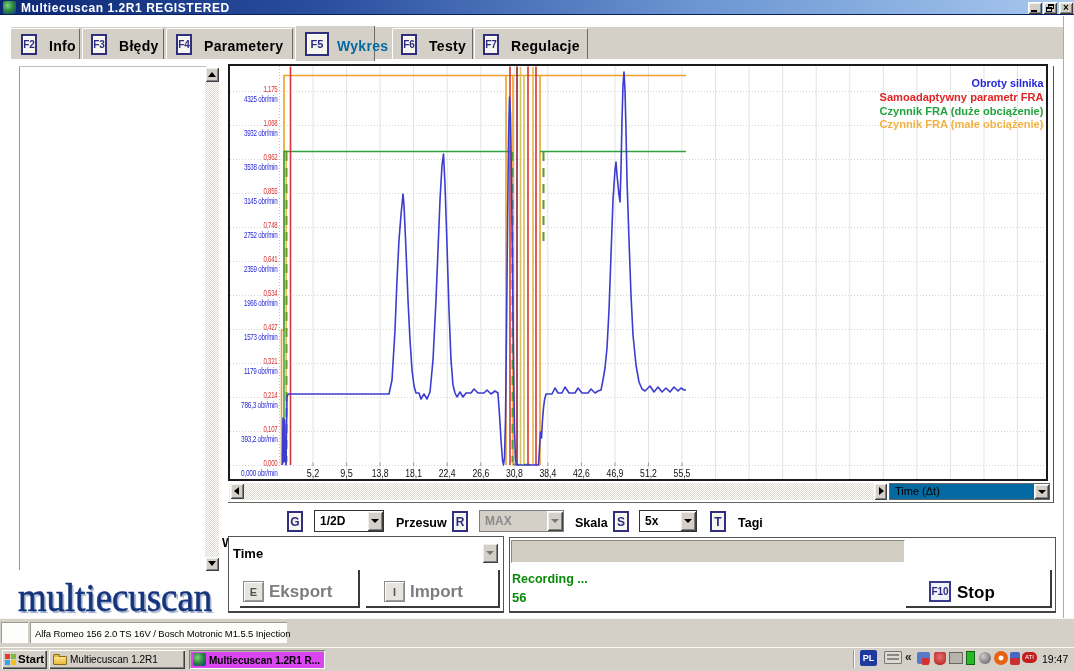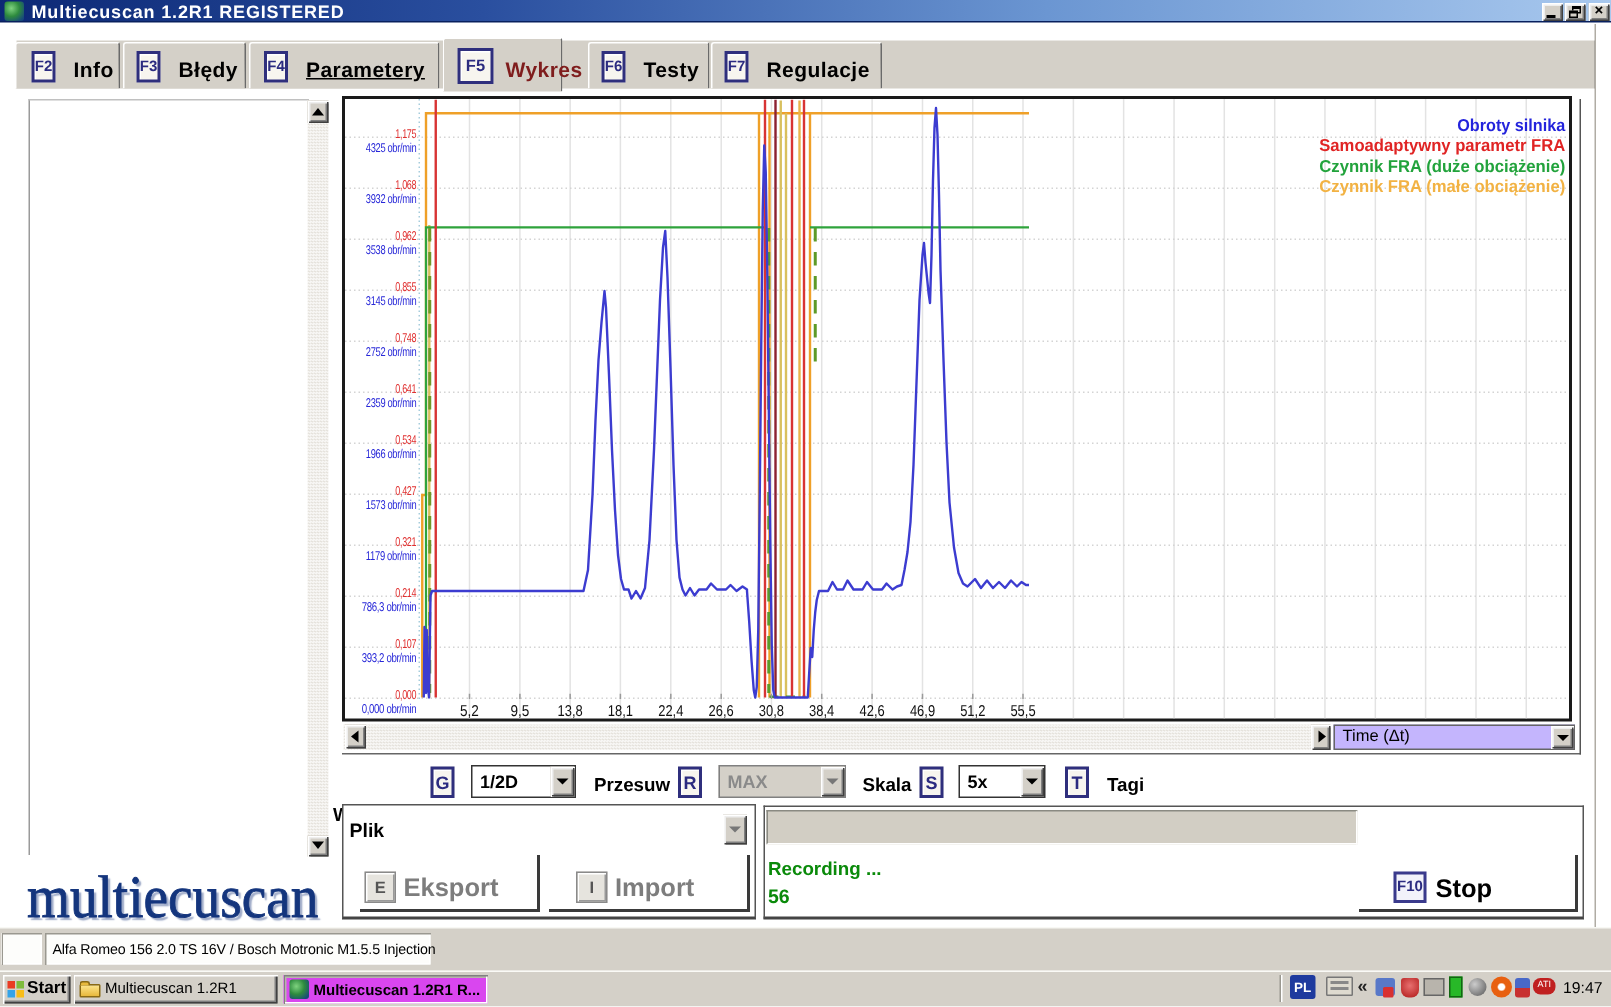--- a/index.html
+++ b/index.html
@@ -35,21 +35,21 @@
 .sbtn{position:absolute;background:#d4d0c8;
   box-shadow:inset 1px 1px 0 #fff,inset -1px -1px 0 #404040,inset 2px 2px 0 #eee,inset -2px -2px 0 #808080;}
 .arr{position:absolute;width:0;height:0;}
 
 #chartbox{left:228px;top:64px;width:820px;height:417px;border:2px solid #1a1a1a;background:#fff;}
 #panline{left:228px;top:502px;width:826px;height:1px;background:#666;}
 #vline2{left:1053px;top:66px;width:1px;height:437px;background:#555;}
 #vline3{left:1063px;top:16px;width:1px;height:602px;background:#b0aca4;}
 
 #hscroll{left:229px;top:483px;width:658px;height:17px;background:#fff;background-image:conic-gradient(#dedad2 0 25%,#fff 0 50%,#dedad2 0 75%,#fff 0);background-size:2px 2px;}
-#timecombo{left:889px;top:483px;width:161px;height:17px;background:#c4b5fd;border:1px solid #666;
+#timecombo{left:889px;top:483px;width:161px;height:17px;background:#0369a1;border:1px solid #666;
   font-size:11px;color:#000;line-height:15px;padding-left:5px;}
 .combobtn{position:absolute;background:#d4d0c8;
   box-shadow:inset 1px 1px 0 #fff,inset -1px -1px 0 #404040,inset 2px 2px 0 #eee,inset -2px -2px 0 #808080;}
 
 .ctl-label{position:absolute;font-weight:bold;font-size:12.5px;color:#000;}
 .combo{position:absolute;height:22px;background:#fff;border:1px solid #333;font-size:12px;font-weight:bold;
   line-height:20px;padding-left:5px;color:#000;}
 .combo.disabled{background:#d4d0c8;color:#8a8a8a;border:1px solid #808080;}
 
 .gbox{position:absolute;background:#fff;border:1px solid #555;border-bottom:2px solid #444;}
@@ -94,25 +94,25 @@
     <div class="tab" style="left:0px;width:70px;">
       <div class="keyicon" style="left:10px;top:5px;font-size:10px;line-height:17px;">F2</div>
       <div class="tablabel" style="left:38px;top:9px;">Info</div>
     </div>
     <div class="tab" style="left:72px;width:82px;">
       <div class="keyicon" style="left:8px;top:5px;font-size:10px;line-height:17px;">F3</div>
       <div class="tablabel" style="left:36px;top:9px;">Błędy</div>
     </div>
     <div class="tab" style="left:156px;width:127px;">
       <div class="keyicon" style="left:9px;top:5px;font-size:10px;line-height:17px;">F4</div>
-      <div class="tablabel" style="left:37px;top:9px;text-decoration:underline;">Parametery</div>
+      <div class="tablabel" style="left:37px;top:9px;">Parametery</div>
     </div>
     <div class="tab active" style="left:285px;width:80px;">
       <div class="keyicon" style="left:9px;top:6px;width:24px;height:24px;font-size:11px;line-height:20px;">F5</div>
-      <div class="tablabel" style="left:41px;top:12px;color:#7f1d1d;">Wykres</div>
+      <div class="tablabel" style="left:41px;top:12px;color:#0369a1;">Wykres</div>
     </div>
     <div class="tab" style="left:382px;width:81px;">
       <div class="keyicon" style="left:8px;top:5px;font-size:10px;line-height:17px;">F6</div>
       <div class="tablabel" style="left:36px;top:9px;">Testy</div>
     </div>
     <div class="tab" style="left:464px;width:114px;">
       <div class="keyicon" style="left:8px;top:5px;font-size:10px;line-height:17px;">F7</div>
       <div class="tablabel" style="left:36px;top:9px;">Regulacje</div>
     </div>
   </div>
@@ -261,21 +261,21 @@
   <div class="abs arr" style="left:551px;top:519px;border-left:4px solid transparent;border-right:4px solid transparent;border-top:4px solid #777;"></div>
   <div class="ctl-label" style="left:575px;top:516px;">Skala</div>
   <div class="abs keyicon" style="left:613px;top:511px;font-size:12px;line-height:18px;">S</div>
   <div class="combo" style="left:639px;top:510px;width:58px;">5x</div>
   <div class="abs combobtn" style="left:680px;top:511px;width:16px;height:20px;"></div>
   <div class="abs arr" style="left:684px;top:519px;border-left:4px solid transparent;border-right:4px solid transparent;border-top:4px solid #000;"></div>
   <div class="abs keyicon" style="left:710px;top:511px;font-size:12px;line-height:18px;">T</div>
   <div class="ctl-label" style="left:738px;top:516px;">Tagi</div>
 
   <div class="gbox" style="left:228px;top:536px;width:276px;height:77px;"></div>
-  <div class="abs" style="left:233px;top:546px;font-weight:bold;font-size:13px;">Plik</div>
+  <div class="abs" style="left:233px;top:546px;font-weight:bold;font-size:13px;">Time</div>
   <div class="abs combobtn" style="left:482px;top:543px;width:16px;height:20px;"></div>
   <div class="abs arr" style="left:486px;top:551px;border-left:4px solid transparent;border-right:4px solid transparent;border-top:4px solid #777;"></div>
   <div class="flatbtn" style="left:240px;top:570px;width:120px;height:38px;"></div>
   <div class="gkey" style="left:243px;top:581px;">E</div>
   <div class="abs" style="left:269px;top:582px;font-weight:bold;font-size:17px;color:#7d7d7d;">Eksport</div>
   <div class="flatbtn" style="left:366px;top:570px;width:134px;height:38px;"></div>
   <div class="gkey" style="left:384px;top:581px;">I</div>
   <div class="abs" style="left:410px;top:582px;font-weight:bold;font-size:17px;color:#7d7d7d;">Import</div>
 
   <div class="gbox" style="left:509px;top:537px;width:547px;height:76px;"></div>

